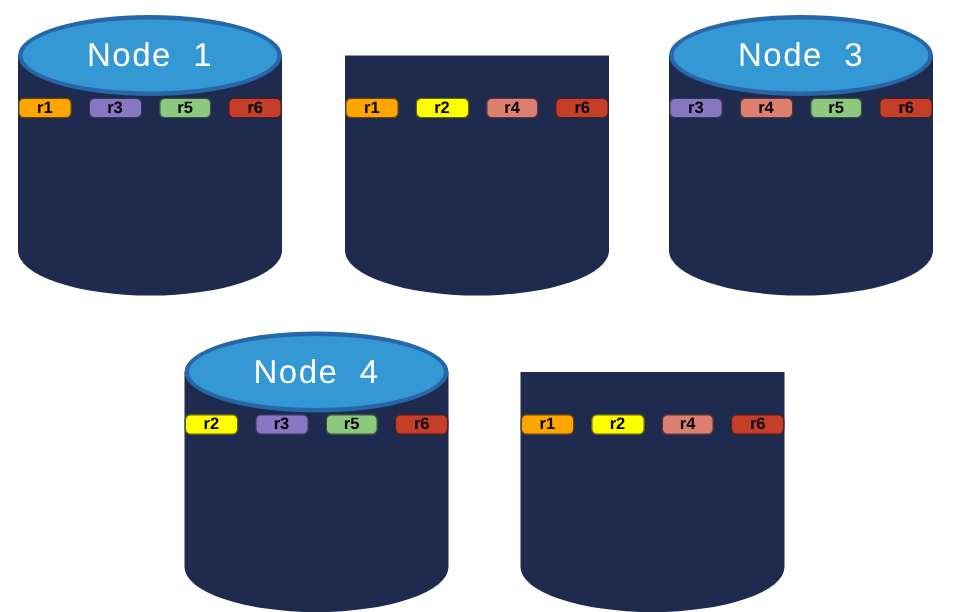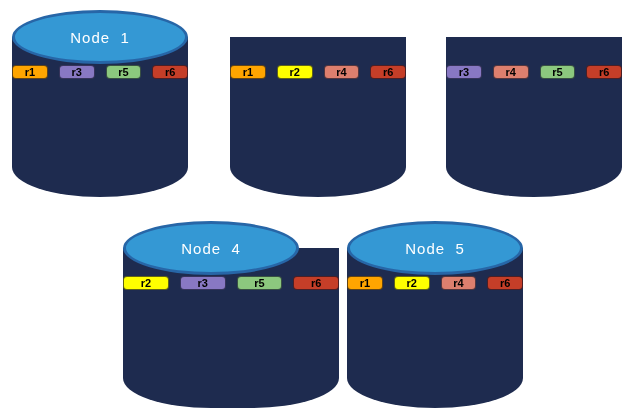--- a/index.html
+++ b/index.html
@@ -39,21 +39,21 @@
     box-sizing: border-box;
     background: #3498d4;
     border: 3px solid #2766a7;
     border-radius: 50%;
     display: flex;
     align-items: center;
     justify-content: center;
   }
   .cyl-title {
     color: #ffffff;
-    font-size: 15px;
+    font-size: 22px;
     letter-spacing: 1px;
     white-space: pre;
   }
   .bars {
     position: absolute;
     left: 0;
     right: 0;
     top: 55px;
     display: flex;
     flex-direction: row;
@@ -96,46 +96,46 @@
     <div class="bars">
       <div class="bar" style="background: rgb(255, 165, 0);">r1</div>
       <div class="bar" style="background: rgb(255, 255, 0);">r2</div>
       <div class="bar" style="background: rgb(221, 127, 110);">r4</div>
       <div class="bar" style="background: rgb(197, 62, 40);">r6</div>
     </div>
   </div>
 
   <div class="cylinder" style="left:446px; top:10px;">
     <div class="cyl-body"></div>
+    <div class="cyl-top">
+      <span class="cyl-title">Node  3</span>
+    </div>
     <div class="bars">
       <div class="bar" style="background: rgb(136, 120, 195);">r3</div>
       <div class="bar" style="background: rgb(221, 127, 110);">r4</div>
       <div class="bar" style="background: rgb(140, 200, 126);">r5</div>
       <div class="bar" style="background: rgb(197, 62, 40);">r6</div>
     </div>
   </div>
 
-  <div class="cylinder" style="left:123px; top:221px;padding-left:40px;">
+  <div class="cylinder" style="left:123px; top:221px;">
     <div class="cyl-body"></div>
     <div class="cyl-top">
       <span class="cyl-title">Node  4</span>
     </div>
     <div class="bars">
       <div class="bar" style="background: rgb(255, 255, 0);">r2</div>
       <div class="bar" style="background: rgb(136, 120, 195);">r3</div>
       <div class="bar" style="background: rgb(140, 200, 126);">r5</div>
       <div class="bar" style="background: rgb(197, 62, 40);">r6</div>
     </div>
   </div>
 
   <div class="cylinder" style="left:347px; top:221px;">
     <div class="cyl-body"></div>
-    <div class="cyl-top">
-      <span class="cyl-title">Node  5</span>
-    </div>
     <div class="bars">
       <div class="bar" style="background: rgb(255, 165, 0);">r1</div>
       <div class="bar" style="background: rgb(255, 255, 0);">r2</div>
       <div class="bar" style="background: rgb(221, 127, 110);">r4</div>
       <div class="bar" style="background: rgb(197, 62, 40);">r6</div>
     </div>
   </div>
 
 </div>
 

